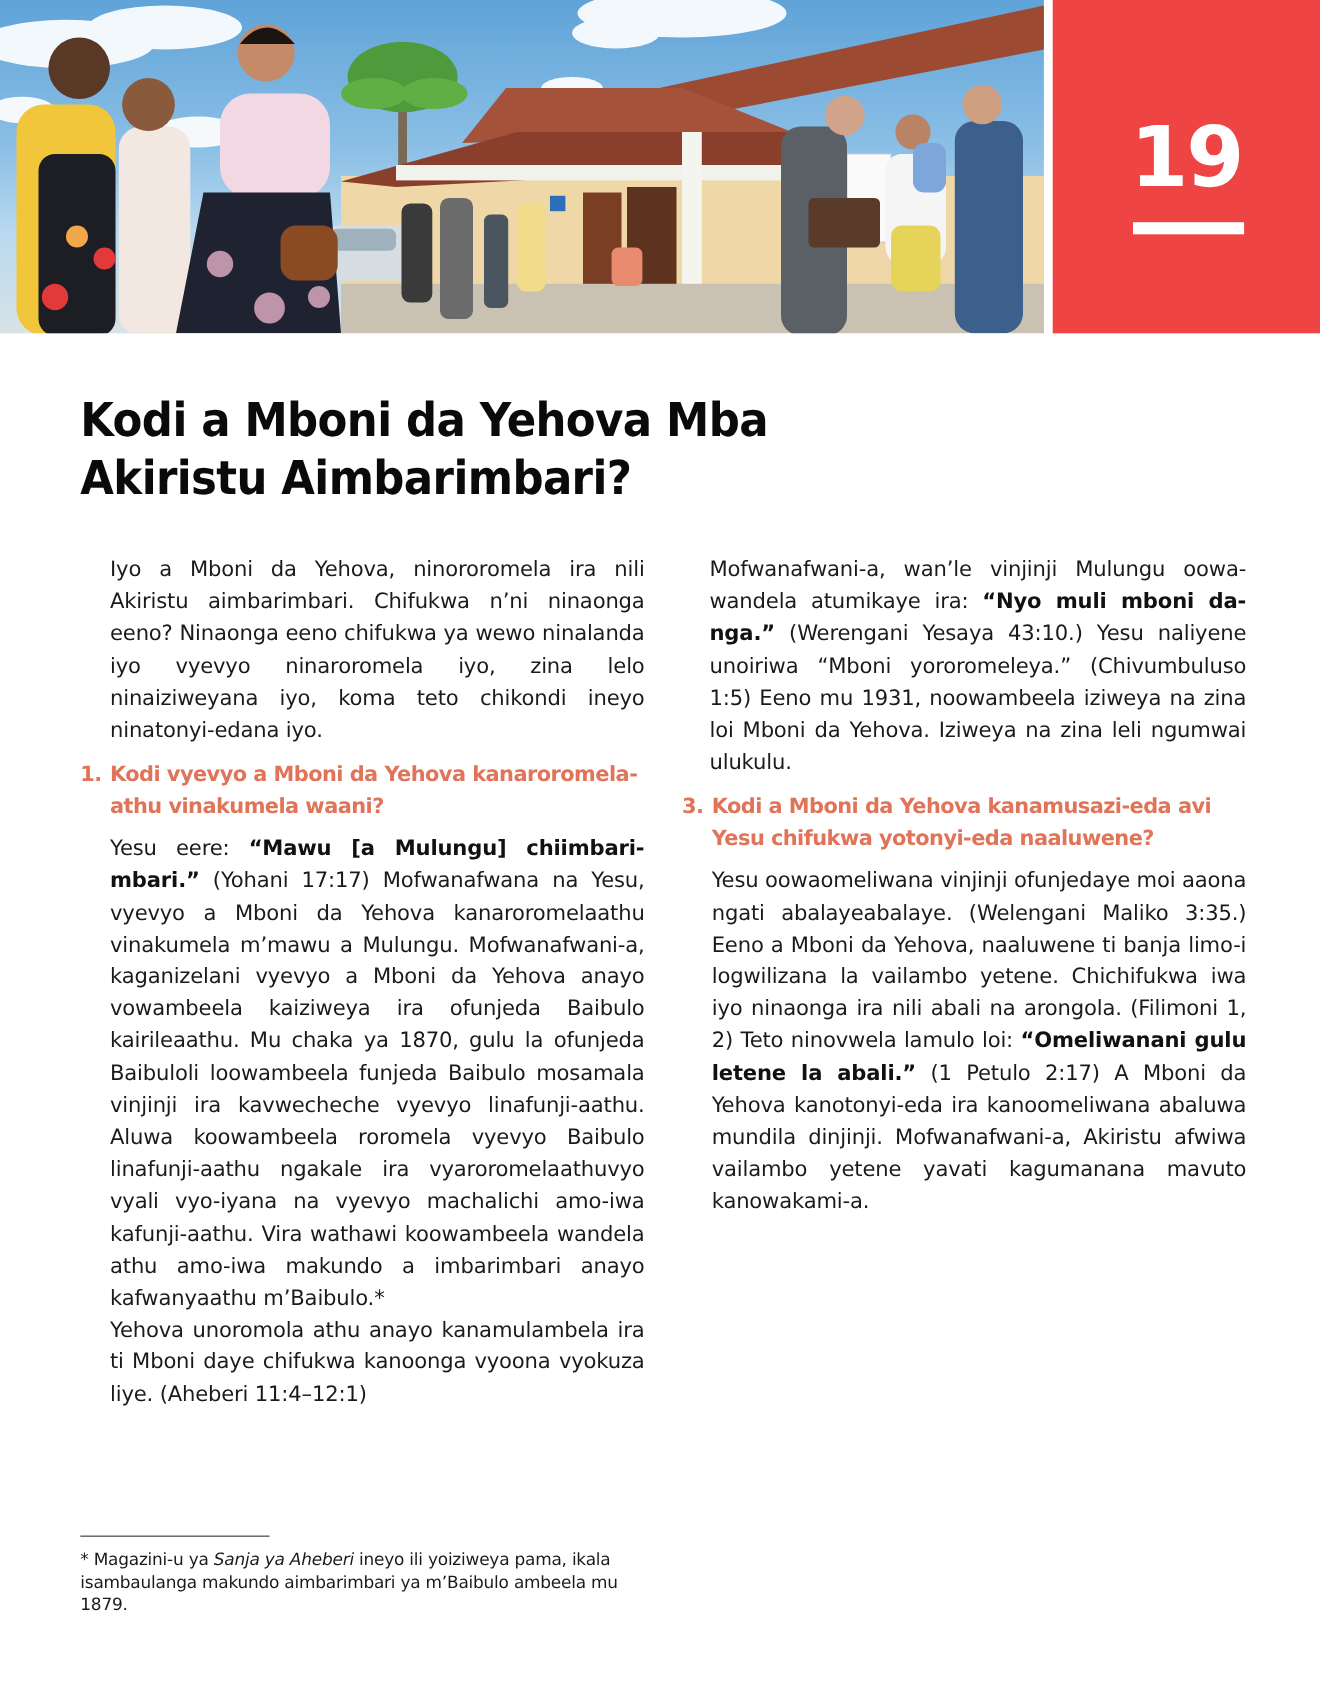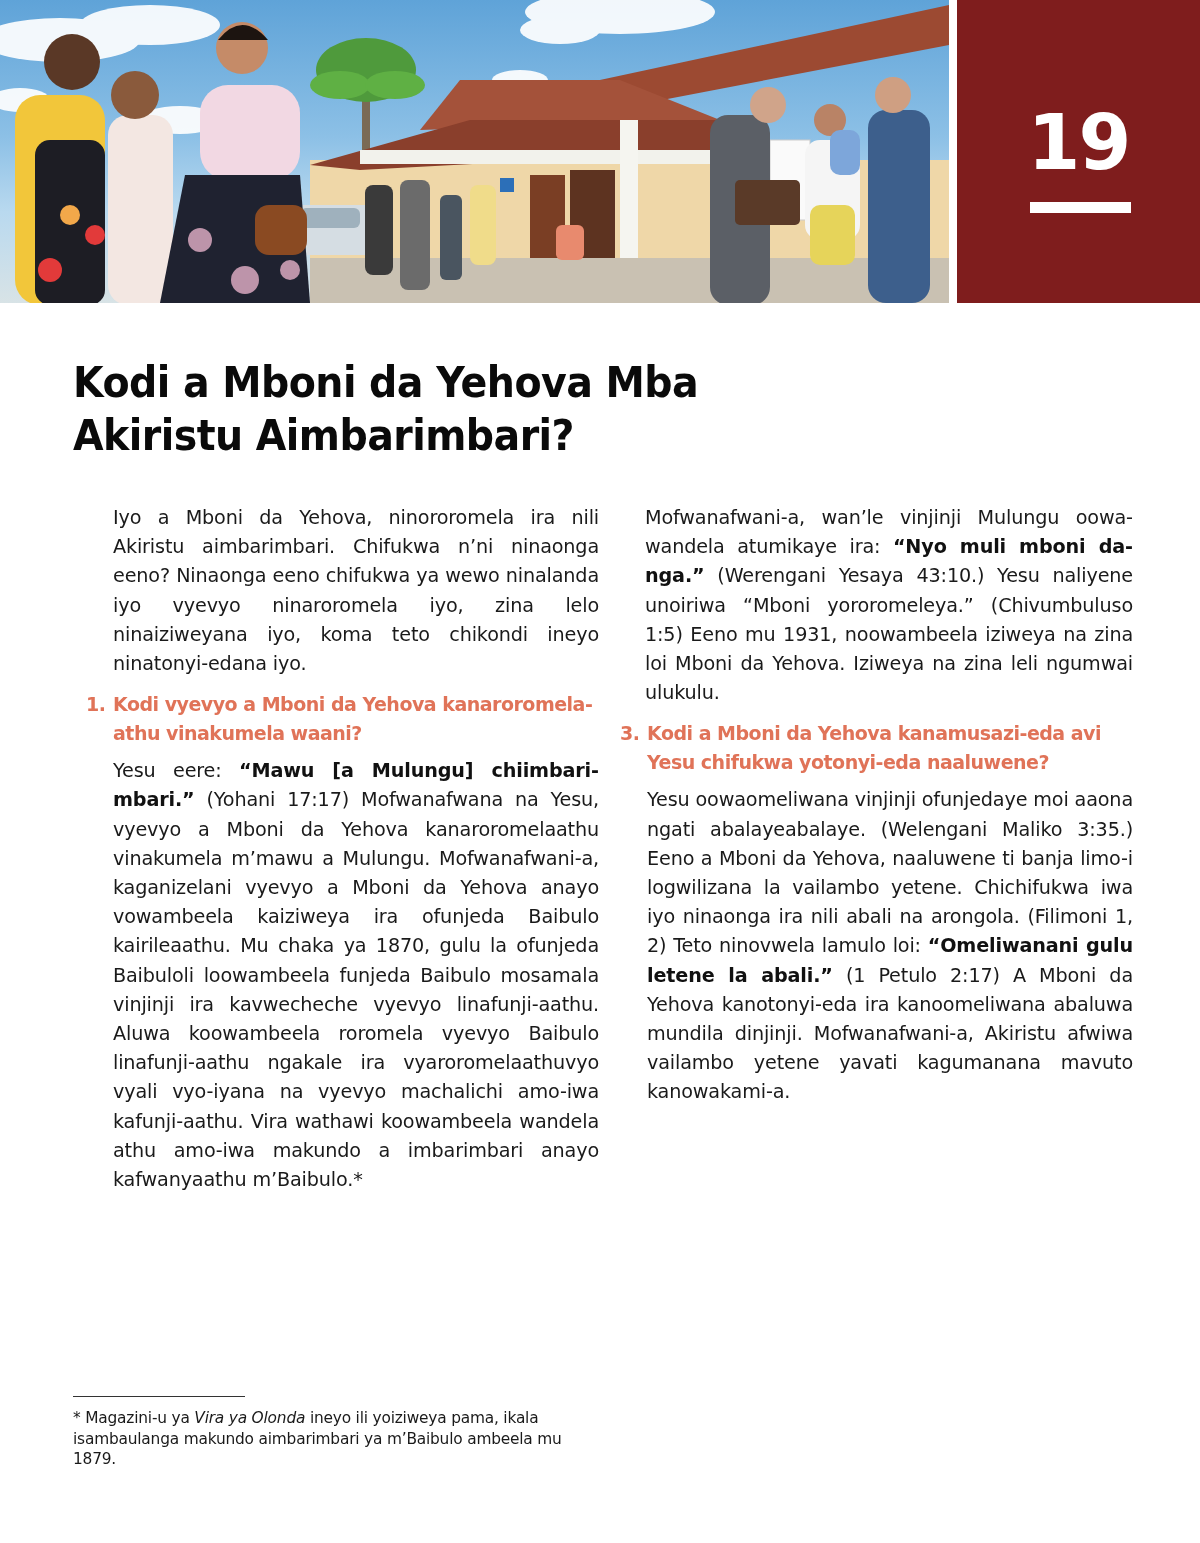--- a/index.html
+++ b/index.html
@@ -5,32 +5,32 @@
   * { box-sizing: border-box; margin: 0; padding: 0; }
   html, body { width: 1200px; height: 1543px; background: #ffffff; overflow: hidden; }
   body { position: relative; font-family: "DejaVu Sans", sans-serif; color: #1a1a1a; }
 
   
   .hero { position: absolute; left: 0; top: 0; width: 949px; height: 303px; overflow: hidden;
           background: linear-gradient(180deg, #5fa3d8 0%, #8cc0e6 45%, #b9d9ef 70%, #d8e3e6 100%); }
   .hero svg { position: absolute; left: 0; top: 0; width: 949px; height: 303px; }
 
   
-  .chapter-block { position: absolute; left: 957px; top: 0; width: 243px; height: 303px; background: #7f1d1d; }
+  .chapter-block { position: absolute; left: 957px; top: 0; width: 243px; height: 303px; background: #ef4444; }
   .chapter-number { position: absolute; left: 0; width: 243px; top: 105px; text-align: center; color: #ffffff;
                     font-family: "DejaVu Sans", sans-serif; font-weight: bold; font-size: 76px; letter-spacing: -2px; line-height: 1; }
   .chapter-underline { position: absolute; left: 73px; top: 202px; width: 101px; height: 11px; background: #ffffff; }
 
   
   .page-title { position: absolute; left: 73px; top: 356px; width: 760px; font-family: "DejaVu Sans", sans-serif; font-weight: bold;
                 font-size: 42.5px; line-height: 53px; color: #0a0a0a; letter-spacing: -0.6px; transform: scaleX(0.93); transform-origin: left top; }
 
   
   .col { position: absolute; top: 503px; }
-  .col-left { left: 73px; width: 513px; margin-left: 13px; }
+  .col-left { left: 73px; width: 513px; }
   .col-right { left: 620px; width: 513px; }
 
   .para { font-family: "DejaVu Sans", sans-serif; font-size: 19.2px; line-height: 29.2px; text-align: justify;
           color: #1a1a1a; padding-left: 27px; letter-spacing: -0.15px; }
   .para b { font-weight: bold; color: #111; }
 
   .question { font-family: "DejaVu Sans", sans-serif; font-weight: bold; font-size: 19px; line-height: 29px;
               color: #e07358; margin-top: 12px; margin-bottom: 8px; padding-left: 27px; text-indent: -27px;
               letter-spacing: -0.5px; }
   .q-num { display: inline-block; width: 27px; text-indent: 0; }
@@ -140,24 +140,25 @@
 </h1>
 
 <div class="col col-left">
   <p class="para">Iyo a Mboni da Yehova, ninororomela ira nili Akiristu aimbarimbari. Chifukwa n’ni ninaonga eeno? Ninaonga eeno chifukwa ya wewo ninalanda iyo vyevyo ninaroromela iyo, zina lelo ninaiziweyana iyo, koma teto chikondi ineyo ninatonyi-edana iyo.</p>
 
   <h2 class="question">
     <span class="q-num">1.</span><span>Kodi vyevyo a Mboni da Yehova kanaroromela­athu vinakumela waani?</span>
   </h2>
   <p class="para"><span>Yesu eere: </span><b>“Mawu [a Mulungu] chiimbari­mbari.”</b><span> (Yohani 17:17) Mofwanafwana na Yesu, vyevyo a Mboni da Yehova kanaroromelaathu vinakumela m’mawu a Mulungu. Mofwanafwani­-a, kaganizelani vyevyo a Mboni da Yehova ana­yo vowambeela kaiziweya ira ofunjeda Baibulo kairileaathu. Mu chaka ya 1870, gulu la ofunjeda Baibuloli loowambeela funjeda Baibulo mosa­mala vinjinji ira kavwecheche vyevyo linafunji­-aathu. Aluwa koowambeela roromela vyevyo Baibulo linafunji-aathu ngakale ira vyarorome­laathuvyo vyali vyo-iyana na vyevyo machali­chi amo-iwa kafunji-aathu. Vira wathawi koo­wambeela wandela athu amo-iwa makundo a imbarimbari anayo kafwanyaathu m’Baibulo.*</span></p>
 
+  <p class="para">Yehova unoromola athu anayo kanamu­lambela ira ti Mboni daye chifukwa kanoo­nga vyoona vyokuza liye. (Aheberi 11:4–12:1)</p>
 </div>
 
 <div class="footnote-rule"></div>
-<p class="footnote"><span>* Magazini-u ya </span><i>Vira ya Olonda</i><span> ineyo ili yoiziweya pama, ikala isambaulanga makundo aimbarimbari ya m’Baibulo ambeela mu 1879.</span></p>
+<p class="footnote"><span>* Magazini-u ya </span><i>Sanja ya Aheberi</i><span> ineyo ili yoiziweya pama, ikala isambaulanga makundo aimbarimbari ya m’Baibulo ambeela mu 1879.</span></p>
 
 <div class="col col-right">
   <p class="para" style="padding-left:27px; margin-left:-2px;"><span>Mofwanafwani-a, wan’le vinjinji Mulungu oowa­wandela atumikaye ira: </span><b>“Nyo muli mboni da­nga.”</b><span> (Werengani Yesaya 43:10.) Yesu naliyene unoiriwa “Mboni yororomeleya.” (Chivumbuluso 1:5) Eeno mu 1931, noowambeela iziweya na zina loi Mboni da Yehova. Iziweya na zina leli ngumwai ulukulu.</span></p>
 
   <h2 class="question">
     <span class="q-num">3.</span><span>Kodi a Mboni da Yehova kanamusazi-eda avi Yesu chifukwa yotonyi-eda naaluwene?</span>
   </h2>
   <p class="para"><span>Yesu oowaomeliwana vinjinji ofunjedaye moi aa­ona ngati abalayeabalaye. (Welengani Mali­ko 3:35.) Eeno a Mboni da Yehova, naaluwene ti banja limo-i logwilizana la vailambo yete­ne. Chichifukwa iwa iyo ninaonga ira nili abali na arongola. (Filimoni 1, 2) Teto ninovwela la­mulo loi: </span><b>“Omeliwanani gulu letene la abali.”</b><span> (1 Petulo 2:17) A Mboni da Yehova kanotonyi­-eda ira kanoomeliwana abaluwa mundila di­njinji. Mofwanafwani-a, Akiristu afwiwa vaila­mbo yetene yavati kagumanana mavuto kanowakami-a.</span></p>
 </div>
 

